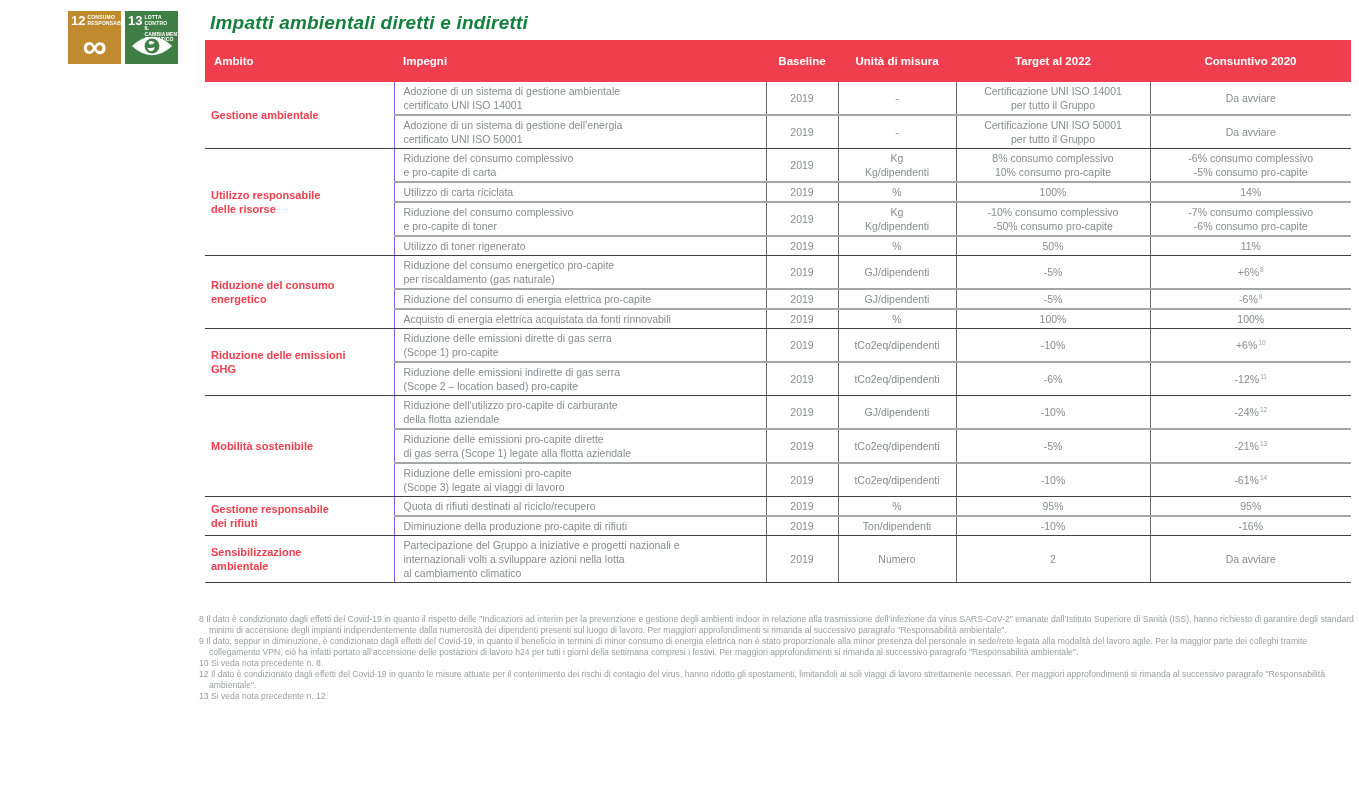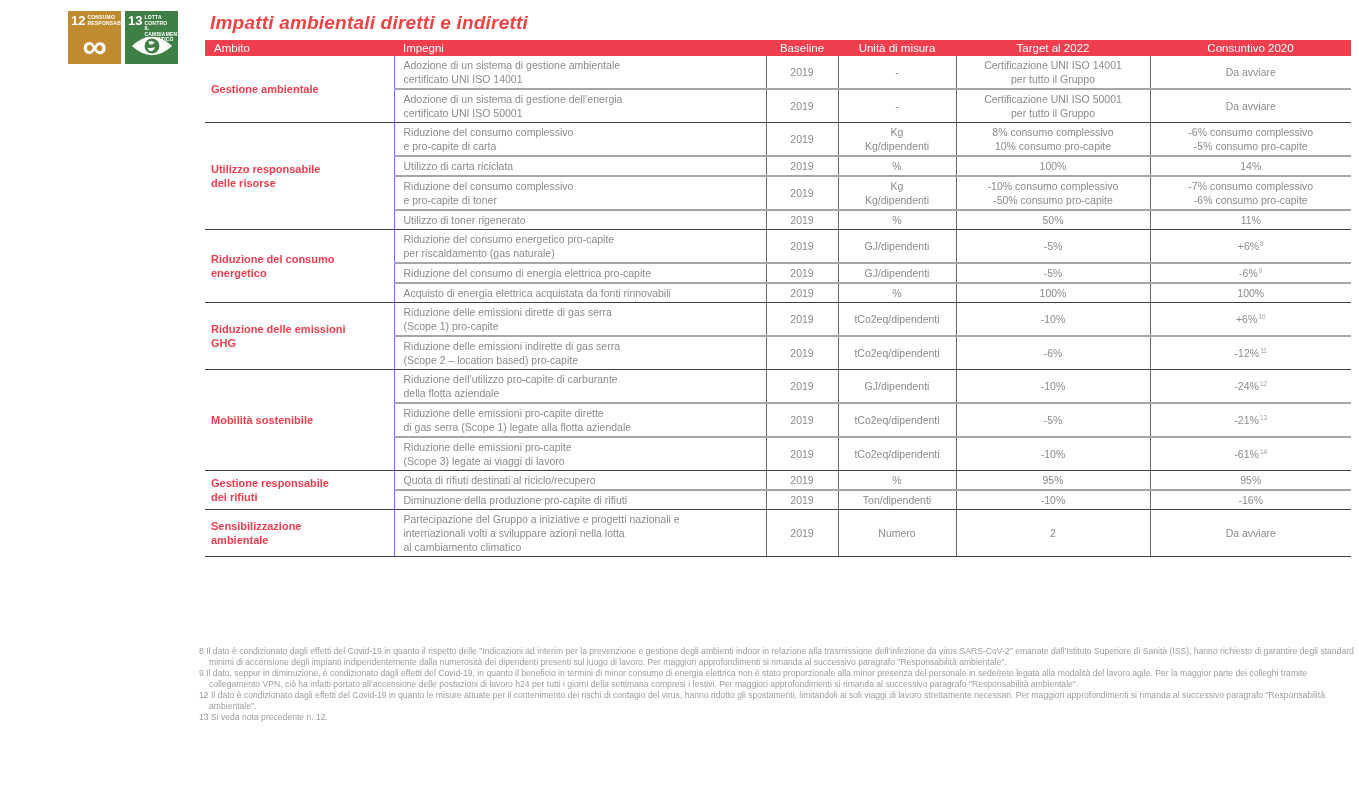--- a/index.html
+++ b/index.html
@@ -10,37 +10,37 @@
   .sdg-badge{width:53px;height:53px;color:#fff;position:relative;overflow:hidden;}
   .sdg-badge.b12{background:#bf8b2e;}
   .sdg-badge.b13{background:#3f7e44;}
   .badge-head{display:flex;align-items:flex-start;gap:2px;padding:3px 2px 0 3px;}
   .badge-num{font-size:13px;font-weight:bold;line-height:1;}
   .badge-label{font-size:5px;font-weight:bold;line-height:1.12;white-space:pre-line;letter-spacing:0.2px;padding-top:1px;}
   .badge-glyph{position:absolute;left:0;right:0;bottom:0;top:16px;display:flex;align-items:center;justify-content:center;}
   .infinity{font-size:34px;font-weight:bold;line-height:30px;}
 
   
-  .page-title{position:absolute;left:210px;top:12px;font-size:19px;font-weight:bold;font-style:italic;color:#ef4444;letter-spacing:0.2px;}
+  .page-title{position:absolute;left:210px;top:12px;font-size:19px;font-weight:bold;font-style:italic;color:#15803d;letter-spacing:0.2px;}
 
   
   table.impacts{position:absolute;left:205px;top:40px;width:1146px;border-collapse:collapse;table-layout:fixed;}
-  thead th{background:#ef3e4e;color:#ffffff;font-size:11.5px;font-weight:normal;height:16px;padding:0 4px;text-align:center;}
+  thead th{background:#ef3e4e;color:#ffffff;font-size:11.5px;font-weight:bold;height:16px;padding:13px 4px;text-align:center;}
   thead th.left{text-align:left;padding-left:9px;}
   tbody td{color:#898b8e;font-size:10.5px;line-height:14px;vertical-align:middle;padding:2px 6px;}
   td.ambito{color:#ef3e4e;font-weight:bold;font-size:11px;line-height:14px;text-align:left;padding-left:6px;white-space:pre-line;border-bottom:1px solid #414143;}
   td.impegni{text-align:left;padding-left:9px;white-space:pre-line;border-left:1px solid #8b5cf6;}
   td.c{text-align:center;white-space:pre-line;border-left:1px solid #66686b;}
   tr.inner td{border-bottom:2px solid #a4a6a9;}
   tr.inner td.ambito{border-bottom:1px solid #414143;margin-top:16px;}
   tr.gend td{border-bottom:1px solid #414143;}
   sup{font-size:6.5px;color:#9fa1a4;vertical-align:super;line-height:0;margin-left:1px;}
 
   
-  .footnotes{position:absolute;left:199px;top:646px;width:1156px;color:#9b9da1;font-size:8.6px;line-height:11px;}
+  .footnotes{position:absolute;left:199px;top:614px;width:1156px;color:#9b9da1;font-size:8.6px;line-height:11px;}
   .fn{padding-left:10px;text-indent:-10px;}
 </style>
 </head>
 <body>
 
 <div class="sdg-badges">
   <div class="sdg-badge b12">
     <div class="badge-head">
       <span class="badge-num">12</span>
       <span class="badge-label">CONSUMO
@@ -240,15 +240,16 @@
         <td class="c">Numero</td>
         <td class="c">2</td>
         <td class="c">Da avviare</td>
       </tr>
     </tbody>
 </table>
 
 <div class="footnotes" id="footnotes">
     <div class="fn">8 Il dato è condizionato dagli effetti del Covid-19 in quanto il rispetto delle "Indicazioni ad interim per la prevenzione e gestione degli ambienti indoor in relazione alla trasmissione dell’infezione da virus SARS-CoV-2" emanate dall’Istituto Superiore di Sanità (ISS), hanno richiesto di garantire degli standard minimi di accensione degli impianti indipendentemente dalla numerosità dei dipendenti presenti sul luogo di lavoro. Per maggiori approfondimenti si rimanda al successivo paragrafo "Responsabilità ambientale".</div>
     <div class="fn">9 Il dato, seppur in diminuzione, è condizionato dagli effetti del Covid-19, in quanto il beneficio in termini di minor consumo di energia elettrica non è stato proporzionale alla minor presenza del personale in sede/rete legata alla modalità del lavoro agile. Per la maggior parte dei colleghi tramite collegamento VPN, ciò ha infatti portato all’accensione delle postazioni di lavoro h24 per tutti i giorni della settimana compresi i festivi. Per maggiori approfondimenti si rimanda al successivo paragrafo "Responsabilità ambientale".</div>
+    <div class="fn">10 Si veda nota precedente n. 8.</div>
     <div class="fn">12 Il dato è condizionato dagli effetti del Covid-19 in quanto le misure attuate per il contenimento dei rischi di contagio del virus, hanno ridotto gli spostamenti, limitandoli ai soli viaggi di lavoro strettamente necessari. Per maggiori approfondimenti si rimanda al successivo paragrafo "Responsabilità ambientale".</div>
     <div class="fn">13 Si veda nota precedente n. 12.</div>
   </div>
 
 </body></html>

